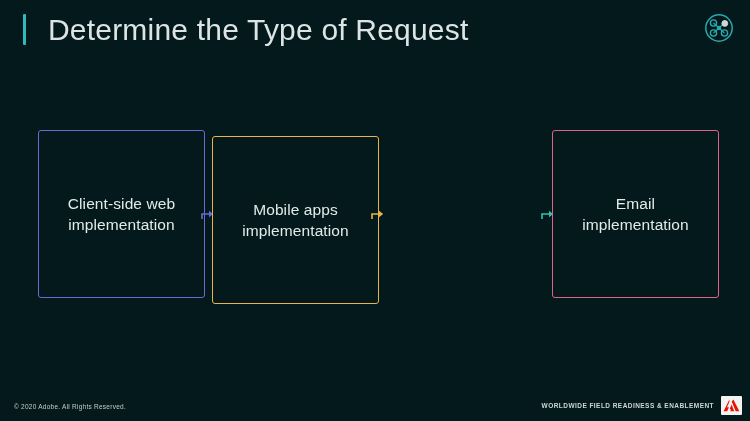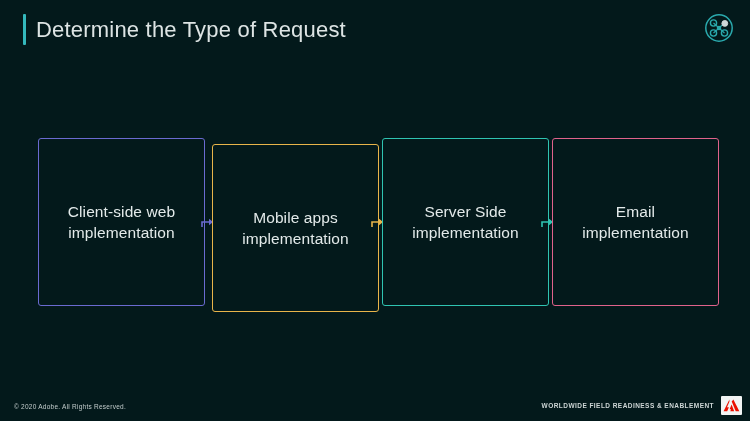--- a/index.html
+++ b/index.html
@@ -30,44 +30,44 @@
     left: 23px;
     top: 14px;
     width: 3px;
     height: 31px;
     background: #34b8bc;
     border-radius: 1px;
   }
 
   .page-title {
     position: absolute;
-    left: 36px;
+    left: 48px;
     top: 10px;
-    font-size: 22px;
+    font-size: 30px;
     font-weight: 300;
     letter-spacing: 0.2px;
     color: #dde4e4;
     line-height: 40px;
     white-space: nowrap;
   }
 
   
   .brand-mark {
     position: absolute;
     right: 14px;
     top: 11px;
     width: 34px;
     height: 34px;
   }
 
   
   .flow {
     position: absolute;
     left: 0;
-    top: 138px;
+    top: 130px;
     width: 750px;
     height: 168px;
   }
 
   .flow-box {
     position: absolute;
     top: 0;
     width: 167px;
     height: 168px;
     border: 1.6px solid #888;
@@ -198,23 +198,20 @@
     <span class="flow-box-label">Mobile apps implementation</span>
   </div>
 
   <div class="flow-arrow arrow-1" style="color: rgb(232, 180, 74);">
     <svg width="16" height="16" viewBox="0 0 16 16">
       <path d="M2 13 L2 8 L11 8" fill="none" stroke="currentColor" stroke-width="1.6"></path>
       <path d="M9 4.8 L13.2 8 L9 11.2 Z" fill="currentColor"></path>
     </svg>
   </div>
 
-  <div class="flow-box box-2" style="border-color: rgb(47, 196, 178);">
-    <span class="flow-box-label">Server Side implementation</span>
-  </div>
 
   <div class="flow-arrow arrow-2" style="color: rgb(47, 196, 178);">
     <svg width="16" height="16" viewBox="0 0 16 16">
       <path d="M2 13 L2 8 L11 8" fill="none" stroke="currentColor" stroke-width="1.6"></path>
       <path d="M9 4.8 L13.2 8 L9 11.2 Z" fill="currentColor"></path>
     </svg>
   </div>
 
   <div class="flow-box box-3" style="border-color: rgb(224, 98, 139);">
     <span class="flow-box-label">Email implementation</span>

